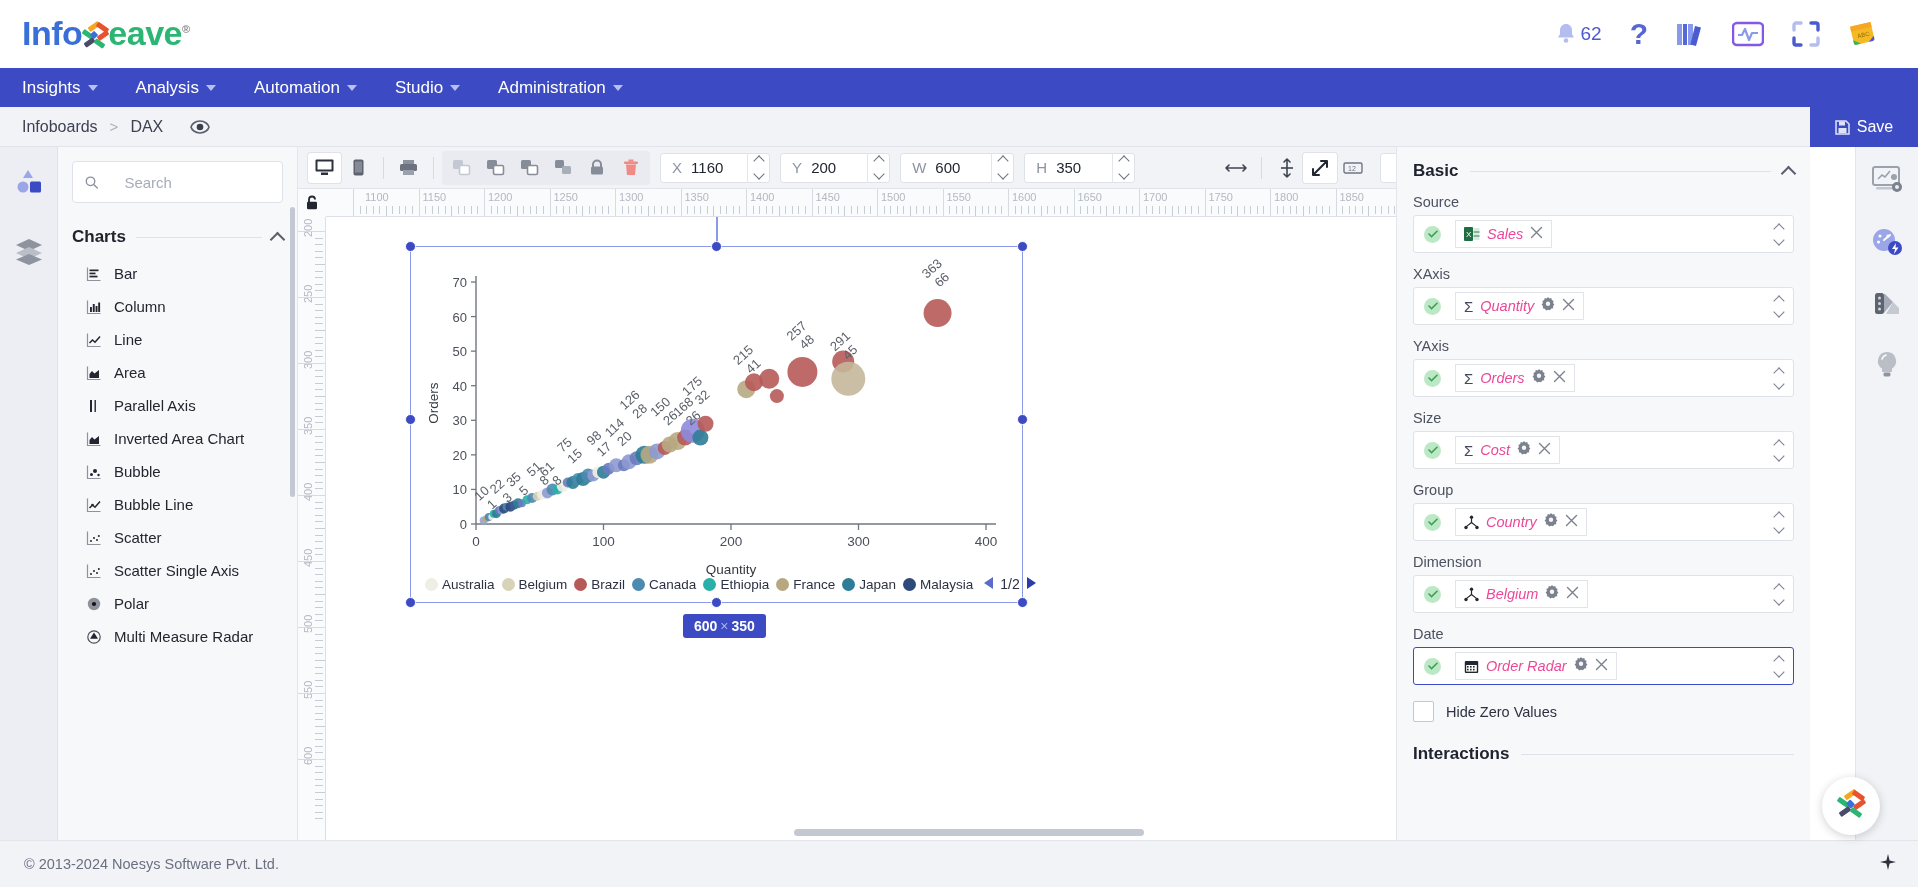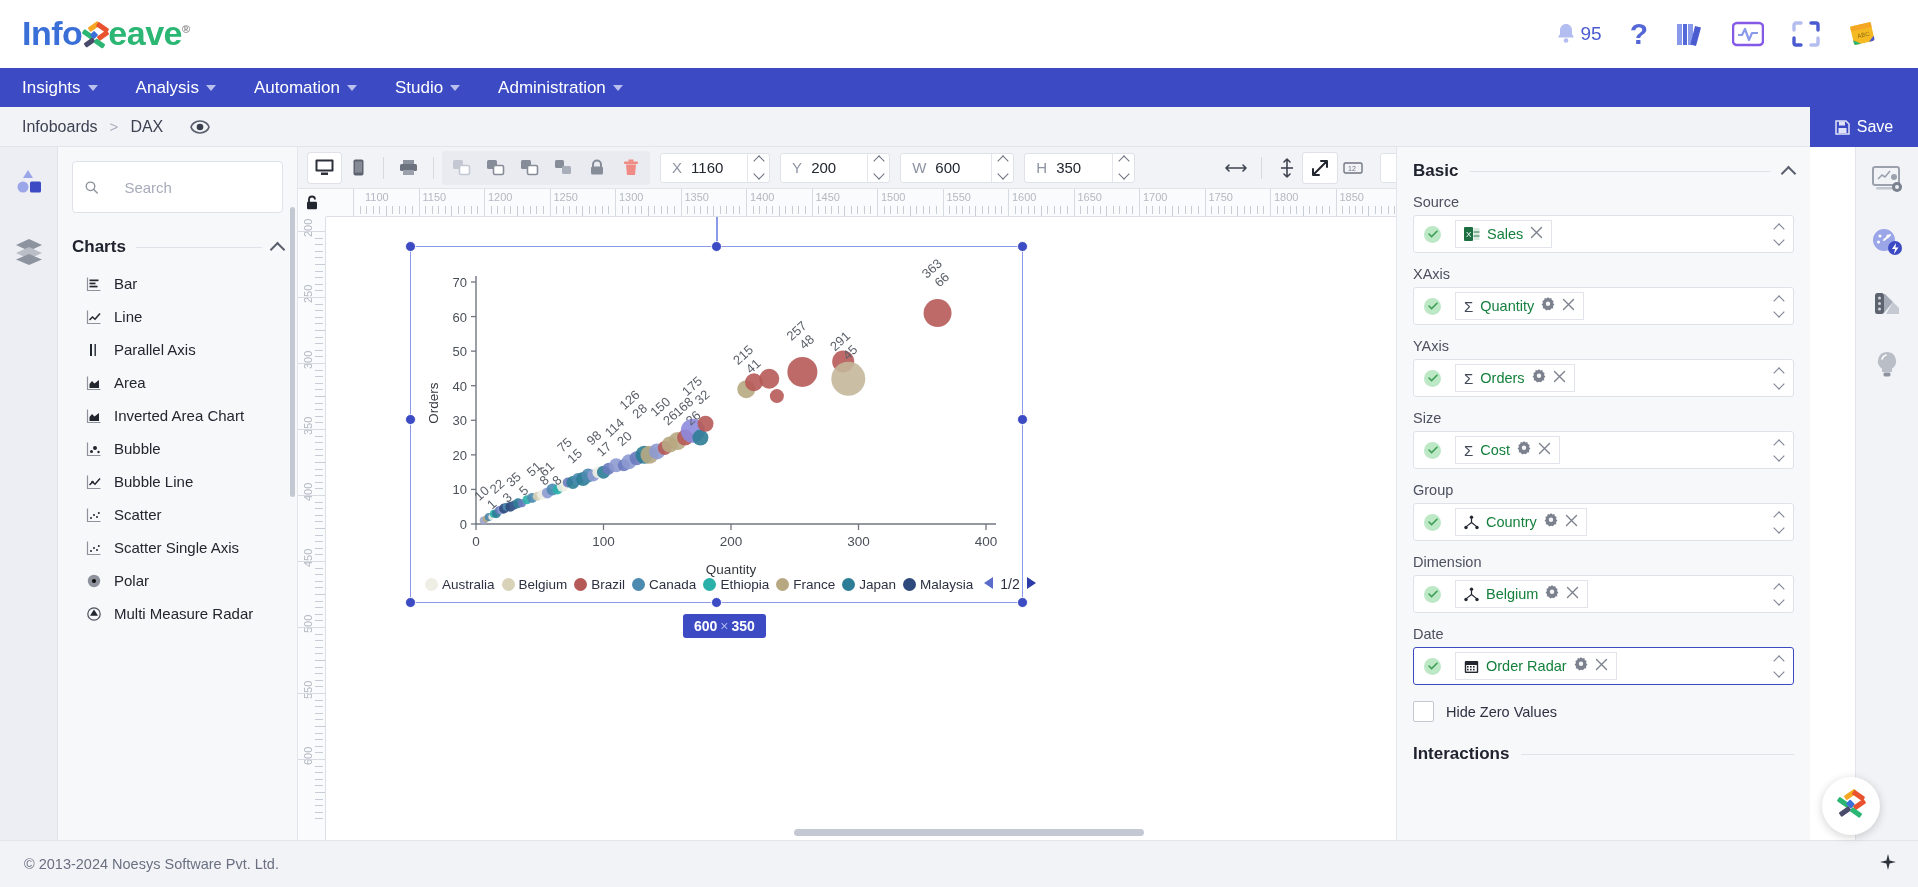--- a/index.html
+++ b/index.html
@@ -78,21 +78,21 @@
     display: flex; flex-direction: column; align-items: center; padding-top: 18px; gap: 34px;
   }
   .rail-icon { width: 34px; height: 34px; cursor: pointer; }
 
   
   #left-panel {
     position: absolute; left: 58px; top: 147px; width: 240px; height: 693px;
     background: #f7f8fa; border-right: 1px solid #e3e5ec; overflow: hidden;
   }
   #search-box {
-    margin: 14px 14px 0 14px; height: 52px; background: #fff;
+    margin: 14px 14px 0 14px; height: 42px; background: #fff;
     border: 1px solid #dfe2e9; border-radius: 4px; display: flex;
     align-items: center; padding: 0 12px; gap: 26px;
   }
   #search-input {
     border: none; outline: none; font-size: 15px; color: #2d3142;
     background: transparent; width: 100%; font-family: "Liberation Sans", sans-serif;
   }
   #search-input::placeholder { color: #a7acba; }
   .section-head {
     display: flex; align-items: center; gap: 10px; margin: 24px 14px 4px 14px;
@@ -253,21 +253,21 @@
   }
   .field-row.focused { border: 1.5px solid #3c4bc4; }
   .ok-dot {
     width: 17px; height: 17px; border-radius: 50%; background: #bde8c6;
     display: flex; align-items: center; justify-content: center; flex-shrink: 0;
   }
   .chip {
     display: flex; align-items: center; gap: 7px; border: 1px solid #e1e4ea;
     height: 28px; padding: 0 8px; background: #fff; margin-left: 6px;
   }
-  .chip-label { font-size: 14.5px; color: #15803d; white-space: nowrap; }
+  .chip-label { font-size: 14.5px; color: #ec4899; white-space: nowrap; font-style: italic; }
   .chip-x { cursor: pointer; }
   .sigma { font-size: 15px; color: #44495a; }
   .spin2 {
     margin-left: auto; display: flex; flex-direction: column; gap: 3px;
     align-items: center; cursor: pointer;
   }
   .s2-up, .s2-dn {
     width: 8px; height: 8px; border-left: 1.5px solid #7a8090;
     border-top: 1.5px solid #7a8090;
   }
@@ -326,21 +326,21 @@
       </span><span class="logo-eave">eave</span><span class="logo-reg">®</span>
     </span>
   </div>
 
   <div class="top-icons">
     <div class="top-icon">
       <svg width="22" height="24" viewBox="0 0 22 24">
         <path d="M11 2c-3.3 0-6 2.7-6 6v4l-2 3.5h16L17 12V8c0-3.3-2.7-6-6-6z" fill="#b3bdf0"></path>
         <circle cx="11" cy="18.5" r="2.3" fill="#b3bdf0"></circle>
       </svg>
-      <span class="bell-count">95</span>
+      <span class="bell-count">62</span>
     </div>
     <div class="top-icon">
       <span class="qmark">?</span>
     </div>
     <div class="top-icon">
       <svg width="28" height="26" viewBox="0 0 28 26">
         <rect x="1" y="3" width="5" height="21" fill="#8a9aea"></rect>
         <rect x="7" y="3" width="4" height="21" fill="#5568d8"></rect>
         <rect x="12" y="3" width="5" height="21" fill="#8a9aea"></rect>
         <path d="M19 5l6 1.6-5 18.4-5.6-1.6z" fill="#4a5bd0"></path>
@@ -455,37 +455,47 @@
         <path d="M1.5 1.5v13h13" fill="none" stroke="#8d929d" stroke-width="1.2"></path>
         <rect x="3.5" y="3.5" width="9" height="1.7" fill="#22262f"></rect>
         <rect x="3.5" y="6.6" width="6" height="1.7" fill="#22262f"></rect>
         <rect x="3.5" y="9.7" width="8" height="1.7" fill="#22262f"></rect>
       </svg>
       <span>Bar</span>
     </div>
     <div class="chart-item">
       <svg class="ci-icon" viewBox="0 0 16 16">
         <path d="M1.5 1.5v13h13" fill="none" stroke="#8d929d" stroke-width="1.2"></path>
+        <rect x="4" y="8" width="1.9" height="5" fill="#22262f"></rect>
+        <rect x="6.8" y="5" width="1.9" height="8" fill="#22262f"></rect>
+        <rect x="9.6" y="7" width="1.9" height="6" fill="#22262f"></rect>
+        <rect x="12.2" y="3.5" width="1.9" height="9.5" fill="#22262f"></rect>
+      </svg>
+      <span>Column</span>
+    </div>
+    <div class="chart-item">
+      <svg class="ci-icon" viewBox="0 0 16 16">
+        <path d="M1.5 1.5v13h13" fill="none" stroke="#8d929d" stroke-width="1.2"></path>
         <path d="M3.5 11l3-3 2.5 2.2L14 4.5" fill="none" stroke="#22262f" stroke-width="1.5"></path>
       </svg>
       <span>Line</span>
+    </div>
+    <div class="chart-item">
+      <svg class="ci-icon" viewBox="0 0 16 16">
+        <path d="M1.5 1.5v13h13" fill="none" stroke="#8d929d" stroke-width="1.2"></path>
+        <path d="M3.5 13V9l2.5-3 2.5 2.5L13 5v8z" fill="#22262f"></path>
+      </svg>
+      <span>Area</span>
     </div>
     <div class="chart-item">
       <svg class="ci-icon" viewBox="0 0 16 16">
         <rect x="4" y="2" width="2" height="12" fill="#22262f"></rect>
         <rect x="8.5" y="2" width="1.4" height="12" fill="#22262f"></rect>
       </svg>
       <span>Parallel Axis</span>
-    </div>
-    <div class="chart-item">
-      <svg class="ci-icon" viewBox="0 0 16 16">
-        <path d="M1.5 1.5v13h13" fill="none" stroke="#8d929d" stroke-width="1.2"></path>
-        <path d="M3.5 13V9l2.5-3 2.5 2.5L13 5v8z" fill="#22262f"></path>
-      </svg>
-      <span>Area</span>
     </div>
     <div class="chart-item">
       <svg class="ci-icon" viewBox="0 0 16 16">
         <path d="M1.5 1.5v13h13" fill="none" stroke="#8d929d" stroke-width="1.2"></path>
         <path d="M3.5 13V9l2.5-3 2.5 2.5L13 5v8z" fill="#22262f"></path>
       </svg>
       <span>Inverted Area Chart</span>
     </div>
     <div class="chart-item">
       <svg class="ci-icon" viewBox="0 0 16 16">

